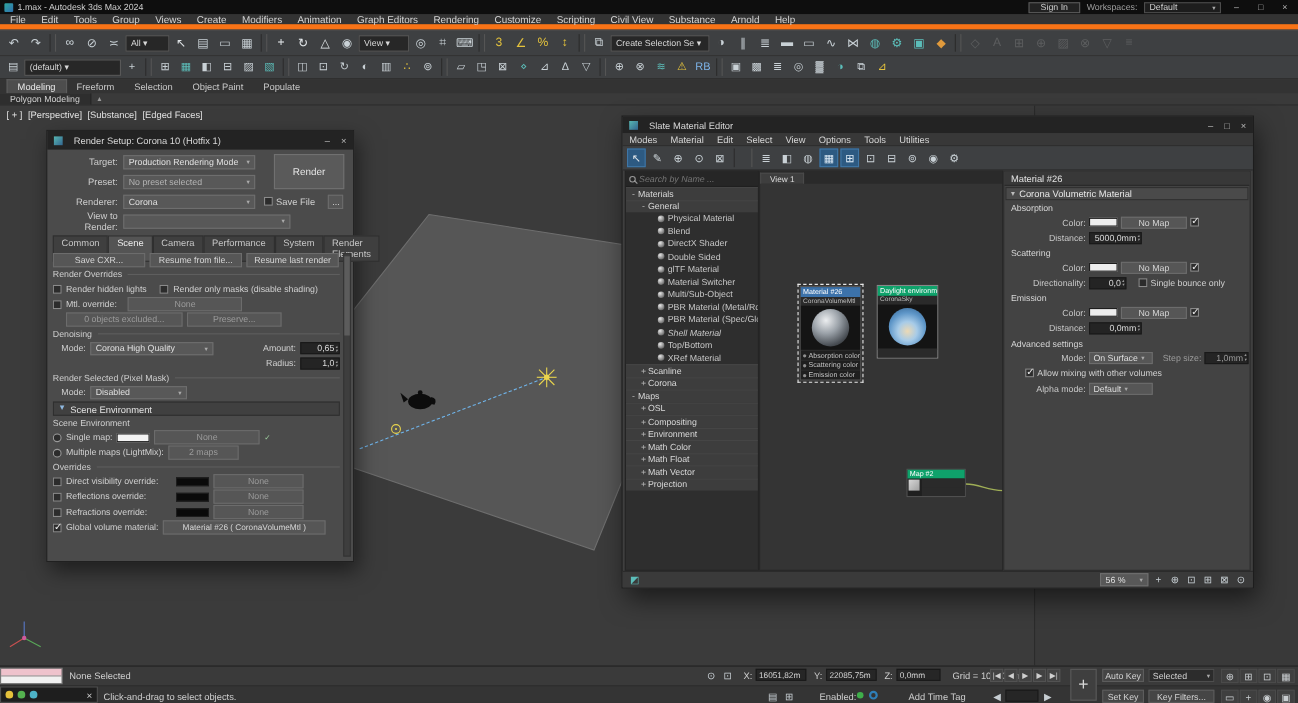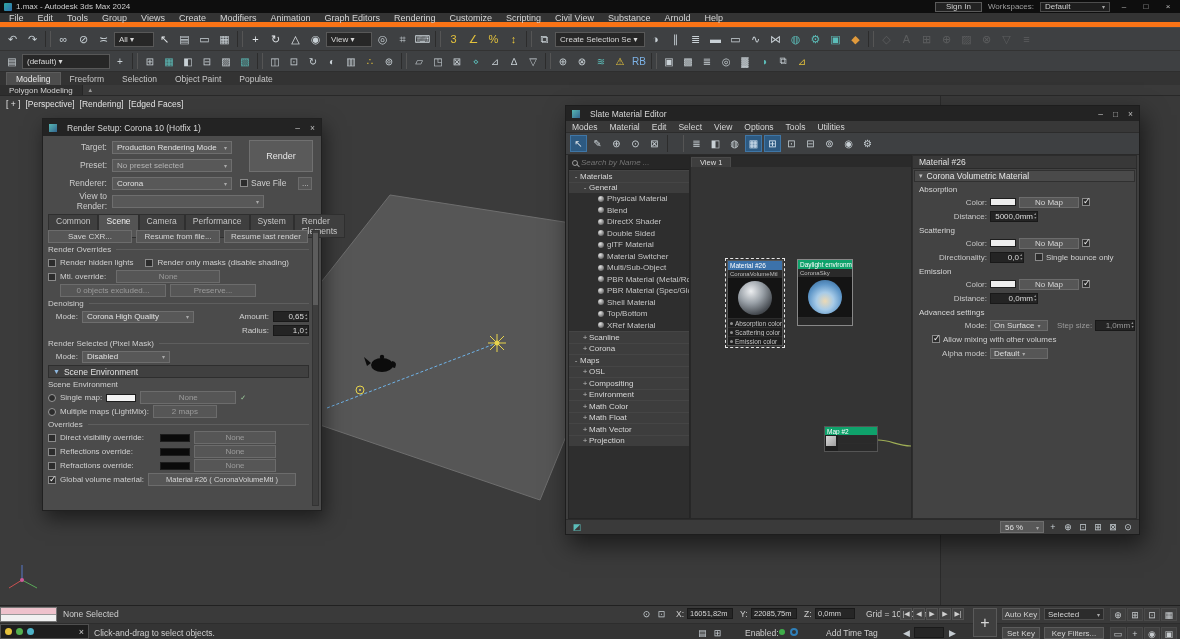--- a/index.html
+++ b/index.html
@@ -291,21 +291,21 @@
 <div class="ribpanel">
   <span class="ribbox">Polygon Modeling</span>
   <span class="ribchev">▴</span>
 </div>
 
 <div class="viewport">
   <div class="vplabel">
 
   <span>[ + ]</span>
       <span>[Perspective]</span>
-      <span>[Rendering]</span>
+      <span>[Substance]</span>
       <span>[Edged Faces]</span>
     </div>
   <svg class="scene" width="940" height="509" viewBox="0 0 940 509">
     <polygon points="390,99 648,139 540,404 232,299" fill="#565656" stroke="#6e6e6e" stroke-width="1"></polygon>
     <line x1="327" y1="312" x2="497" y2="247" stroke="#6fb3e8" stroke-width="1" stroke-dasharray="3,2"></line>
     <g stroke="#e8d44d" stroke-width="1">
       <line x1="490" y1="240" x2="504" y2="254"></line>
         <line x1="504" y1="240" x2="490" y2="254"></line>
       <line x1="497" y1="238" x2="497" y2="256"></line>
         <line x1="488" y1="247" x2="506" y2="247"></line>
@@ -603,21 +603,21 @@
           <span class="tico show"></span>
           <span>PBR Material (Metal/Rou...</span>
         </div>
 
         <div class="trow" style="padding-left: 21px;">
           <span class="texp"></span>
           <span class="tico show"></span>
           <span>PBR Material (Spec/Gloss)</span>
         </div>
 
-        <div class="trow" style="padding-left: 21px;">
+        <div class="trow" style="padding-left: 21px; font-style: italic;">
           <span class="texp"></span>
           <span class="tico show"></span>
           <span>Shell Material</span>
         </div>
 
         <div class="trow" style="padding-left: 21px;">
           <span class="texp"></span>
           <span class="tico show"></span>
           <span>Top/Bottom</span>
         </div>

